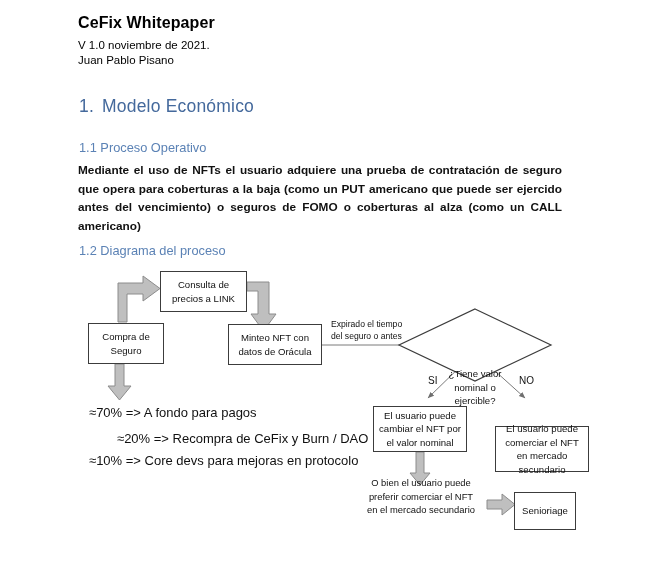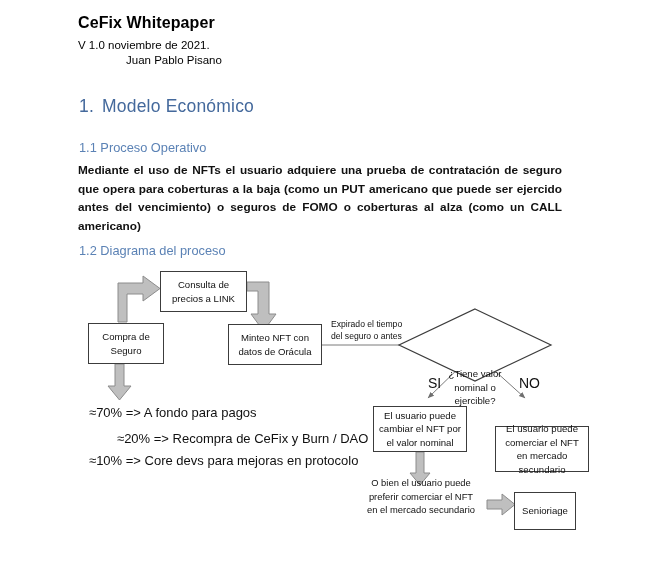--- a/index.html
+++ b/index.html
@@ -25,21 +25,21 @@
     font-weight: bold;
     letter-spacing: 0.1px;
   }
   .doc-sub {
     position: absolute;
     left: 78px;
     font-size: 11.5px;
     line-height: 15px;
   }
   .doc-sub.v  { top: 38px; }
-  .doc-sub.au { top: 53px; margin-left: 48px; }
+  .doc-sub.au { top: 53px; }
 
   
   .h1 {
     position: absolute;
     left: 79px;
     top: 96px;
     font-size: 17.5px;
     color: #44699c;
     font-weight: normal;
     letter-spacing: 0.2px;
@@ -103,21 +103,21 @@
   }
   .edge-label {
     position: absolute;
     font-size: 8.6px;
     line-height: 12px;
     color: #111;
     text-align: left;
   }
   .branch-label {
     position: absolute;
-    font-size: 14px;
+    font-size: 10px;
     color: #111;
   }
   .free-text {
     position: absolute;
     font-size: 9.4px;
     line-height: 13.5px;
     color: #111;
     text-align: center;
   }
   .alloc {

